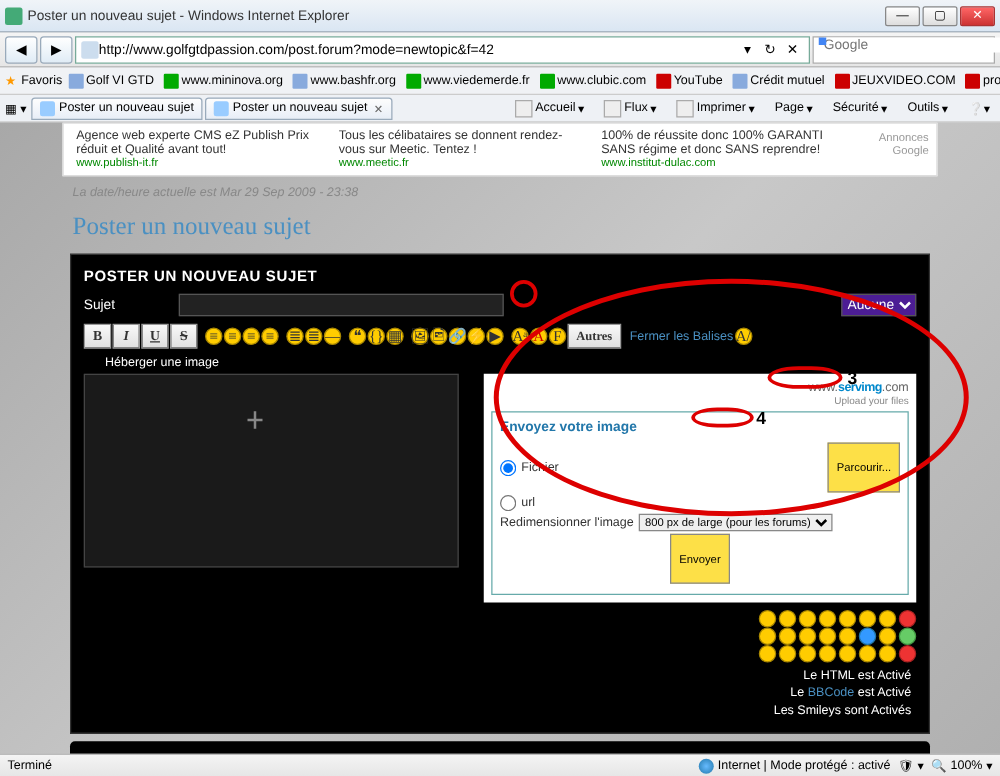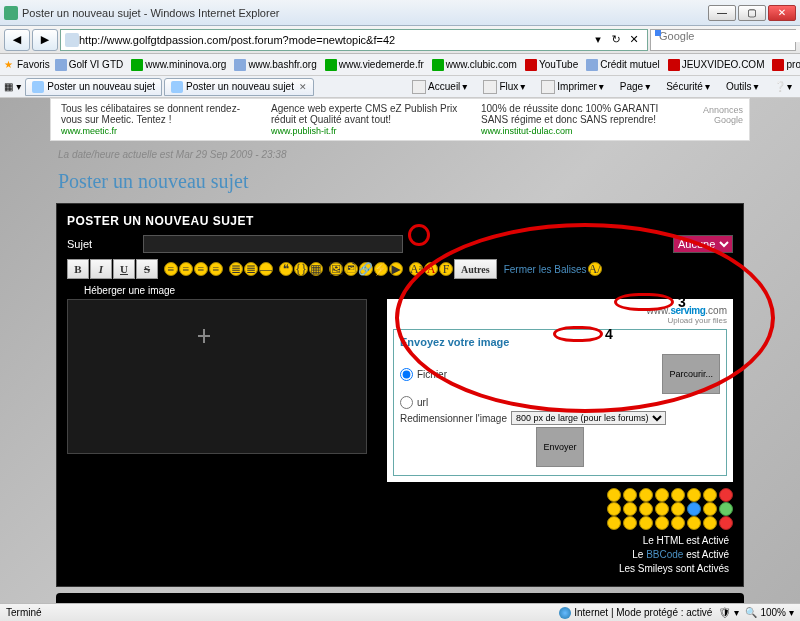--- a/index.html
+++ b/index.html
@@ -48,40 +48,40 @@
 .ads .adlbl { font-size: 9px; text-align: right; color: #999; padding: 2px; }
 
 .datetime { color: #888; font-style: italic; font-size: 10px; padding: 4px 8px; }
 .pagetitle { color: #4a90c2; font-family: "Trebuchet MS"; font-size: 20px; padding: 6px 8px 10px; }
 
 .frm { background: #000; border: 1px solid #333; margin: 0 6px; padding: 6px; color: #fff; }
 .frm-hdr { font-weight: bold; font-size: 12px; letter-spacing: 0.5px; padding: 4px; background: #000; }
 .row { display: flex; align-items: center; padding: 3px 4px; gap: 6px; }
 .row .lbl { width: 70px; font-size: 11px; }
 .row input[type=text] { background: #222; border: 1px solid #555; color: #fff; height: 18px; width: 260px; padding: 0 3px; }
-.row select { background: #be185d; color: #fff; border: 1px solid #555; height: 18px; font-size: 11px; }
+.row select { background: #4c1d95; color: #fff; border: 1px solid #555; height: 18px; font-size: 11px; }
 
 .toolbar { display: flex; gap: 1px; padding: 3px 4px; flex-wrap: wrap; align-items: center; position: relative; }
 .tb { width: 22px; height: 20px; background: linear-gradient(#f8f8f8,#e0e0e0); border: 1px solid #999; color: #333; font-family: "Times New Roman",serif; font-size: 11px; font-weight: bold; display: flex; align-items: center; justify-content: center; cursor: pointer; }
 .tb.sm { font-size: 12px; font-weight: normal; }
 .tb.w { width: auto; padding: 0 6px; font-family: Tahoma; font-size: 10px; }
 .tlink { color: #4a90c2; font-size: 10px; margin-left: 6px; cursor: pointer; }
 .editlbl { font-size: 10px; padding: 3px 4px; margin-left: 17px; }
 
 .editor { display: flex; gap: 20px; padding: 0 4px; position: relative; }
 .ta { width: 300px; height: 155px; background: #1a1a1a; border: 1px solid #444; }
 .upload { flex: 1; background: #fff; color: #333; padding: 6px; font-size: 10px; position: relative; }
 .upl-brand { text-align: right; font-size: 10px; color: #666; }
 .upl-brand b { color: #0088cc; font-family: Arial; letter-spacing: -0.5px; }
 .upl-sub { text-align: right; font-size: 8px; color: #888; }
 .upl-box { border: 1px solid #6aa; padding: 6px; margin-top: 4px; }
 .upl-title { color: #2277aa; font-weight: bold; font-size: 11px; margin-bottom: 6px; }
 .upl-row { display: flex; align-items: center; gap: 4px; font-size: 10px; margin: 2px 0; }
 .upl-row label { width: 50px; }
-.upl-btn { background: #a3a3a3; border: 1px solid #888; font-size: 9px; padding: 14px 6px; cursor: pointer; }
+.upl-btn { background: #fde047; border: 1px solid #888; font-size: 9px; padding: 14px 6px; cursor: pointer; }
 .upl-sel { font-size: 9px; border: 1px solid #888; }
 
 .smileys { padding: 6px 4px 0; display: flex; flex-direction: column; align-items: flex-end; }
 .smrow { display: flex; gap: 2px; }
 .sm { width: 14px; height: 14px; background: #ffcc00; border-radius: 50%; border: 1px solid #aa8800; position: relative; cursor: pointer; }
 .sm.r { background: #e33; border-color: #a22; }
 .sm.b { background: #39f; border-color: #27a; }
 .sm.g { background: #6c6; border-color: #494; }
 .htmlstat { font-size: 10px; text-align: right; padding: 4px; line-height: 1.4; }
 .htmlstat .lk { color: #4a90c2; }
@@ -194,22 +194,22 @@
   <div class="mitem"><span class="mi"></span><span>Imprimer</span> ▾</div>
   <div class="mitem"><span>Page</span> ▾</div>
   <div class="mitem"><span>Sécurité</span> ▾</div>
   <div class="mitem"><span>Outils</span> ▾</div>
   <div class="mitem">❔▾</div>
 </div>
 
 <div class="content">
   <div class="page">
     <div class="ads">
+      <div class="ad"><span>Agence web experte CMS eZ Publish Prix réduit et Qualité avant tout!</span><br><span class="adurl">www.publish-it.fr</span></div>
       <div class="ad"><span>Tous les célibataires se donnent rendez-vous sur Meetic. Tentez !</span><br><span class="adurl">www.meetic.fr</span></div>
-      <div class="ad"><span>Agence web experte CMS eZ Publish Prix réduit et Qualité avant tout!</span><br><span class="adurl">www.publish-it.fr</span></div>
       <div class="ad"><span>100% de réussite donc 100% GARANTI SANS régime et donc SANS reprendre!</span><br><span class="adurl">www.institut-dulac.com</span></div>
       <div style="width:60px" class="adlbl">Annonces Google</div>
     </div>
     <div class="datetime">La date/heure actuelle est Mar 29 Sep 2009 - 23:38</div>
     <div class="pagetitle">Poster un nouveau sujet</div>
 
     <div class="frm">
       <div class="frm-hdr">POSTER UN NOUVEAU SUJET</div>
       <div class="row">
         <span class="lbl">Sujet</span>

